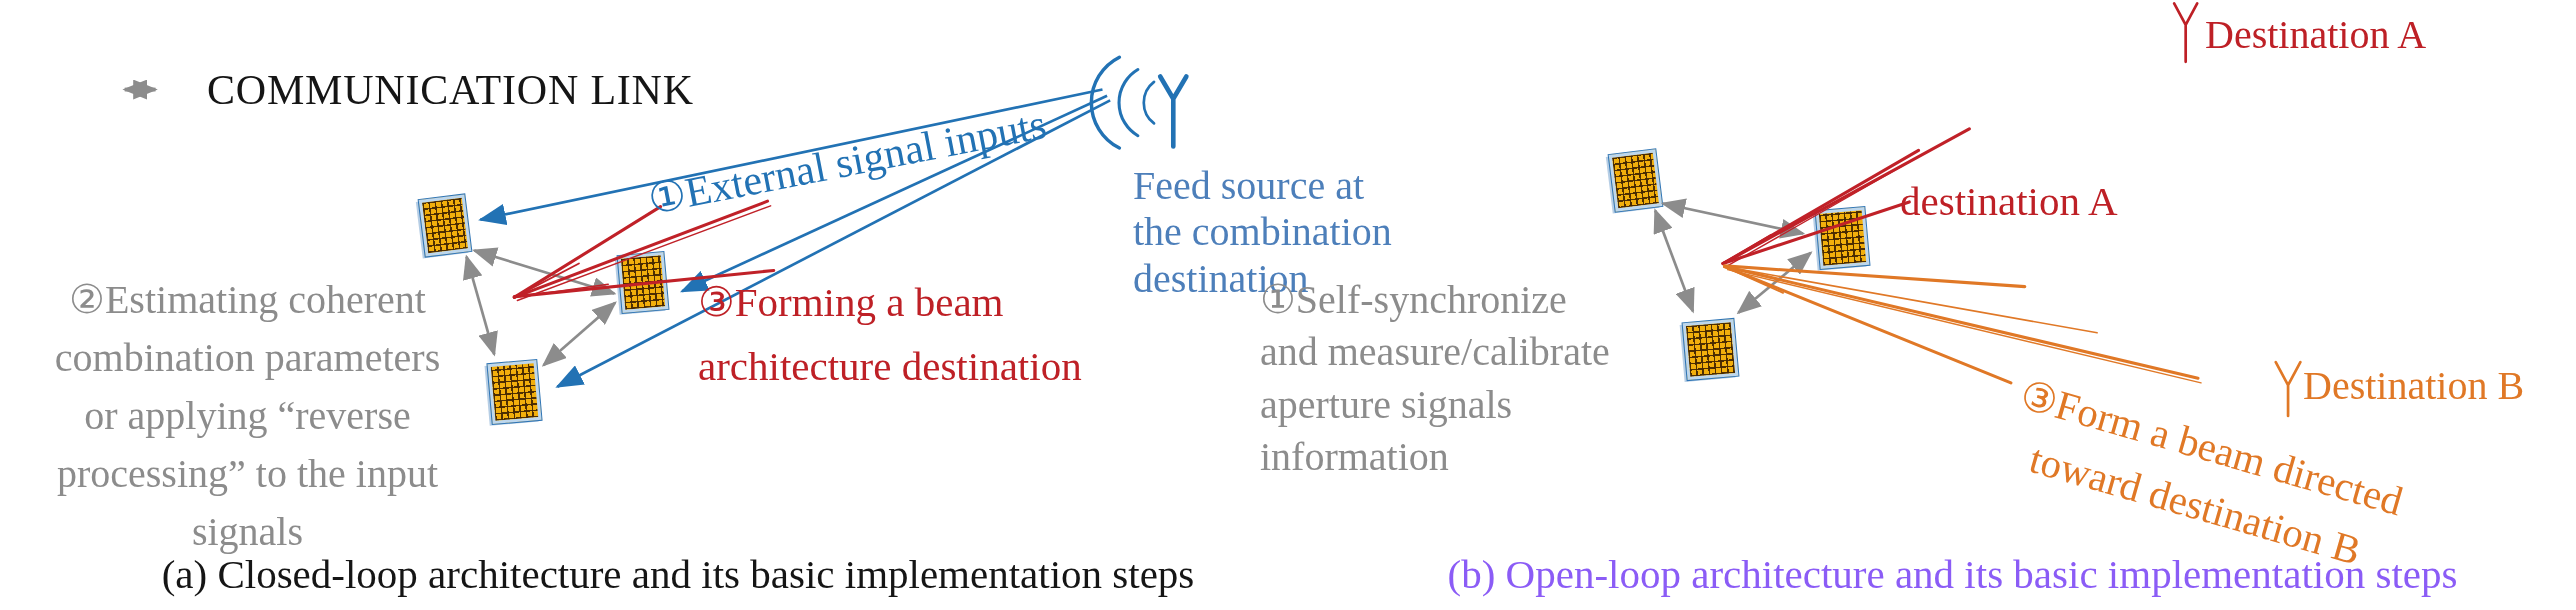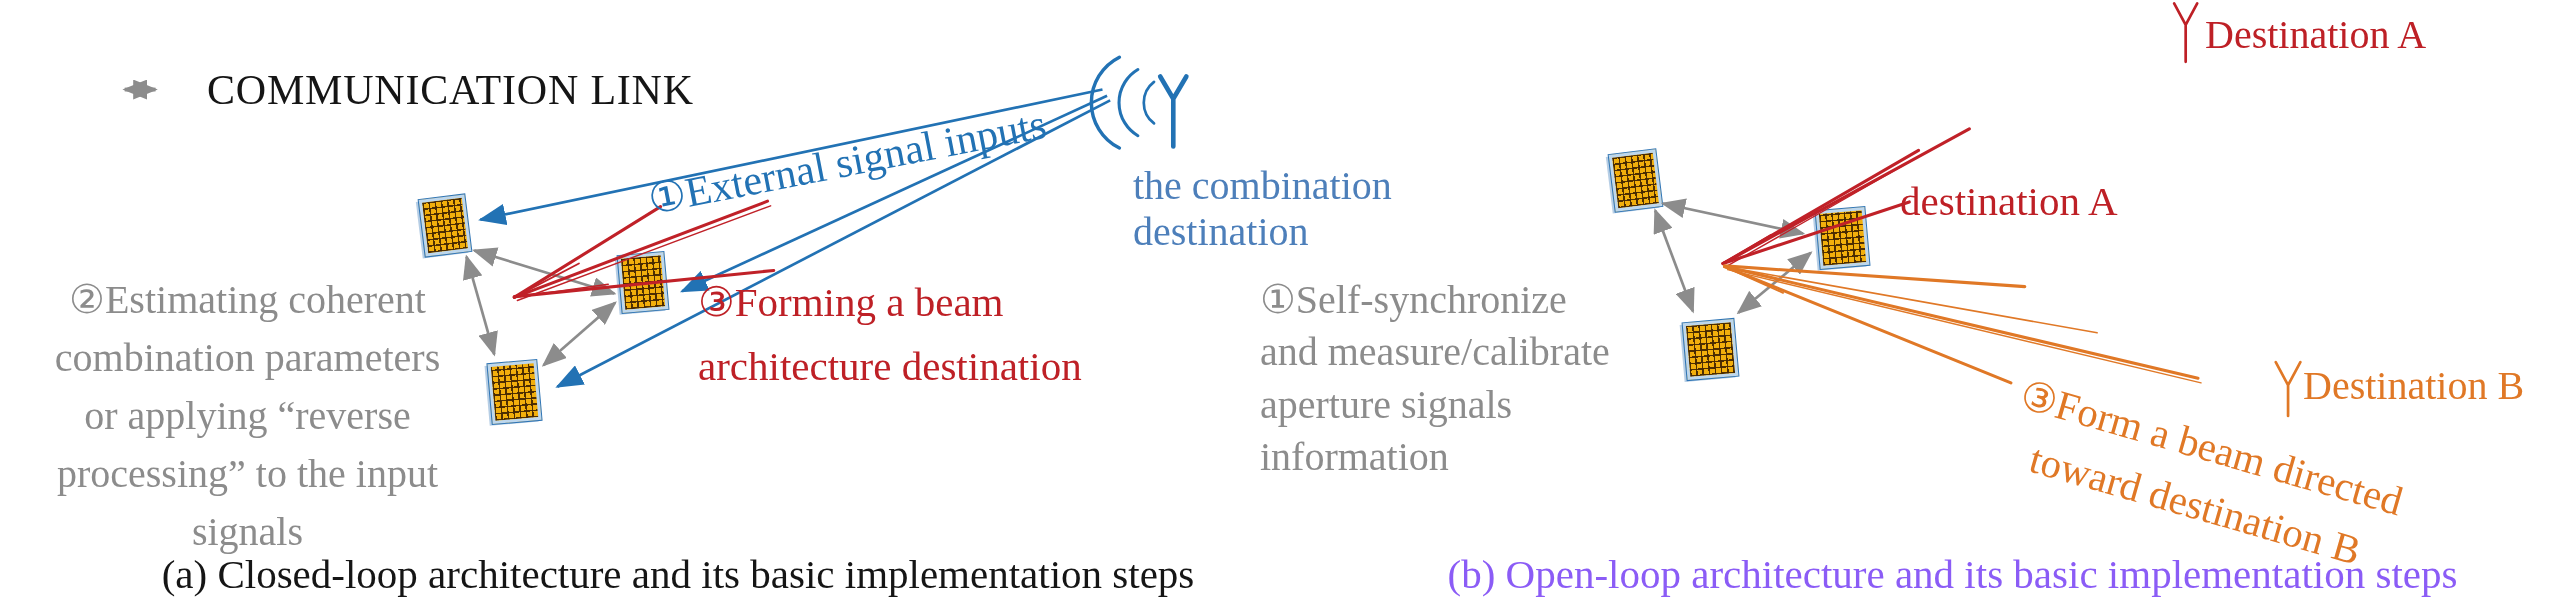--- a/index.html
+++ b/index.html
@@ -141,20 +141,21 @@
     </g>
   </svg>
 
   <div class="layer-text">
 
     <div class="txt comm-label">COMMUNICATION LINK</div>
 
     <div class="txt ext-label">①External signal inputs</div>
 
     <div class="txt feed-label lines">
+      <div>Feed source at</div>
       <div>the combination</div>
       <div>destination</div>
     </div>
 
     <div class="txt gray-a lines">
       <div>②Estimating coherent</div>
       <div>combination parameters</div>
       <div>or applying “reverse</div>
       <div>processing” to the input</div>
       <div>signals</div>

